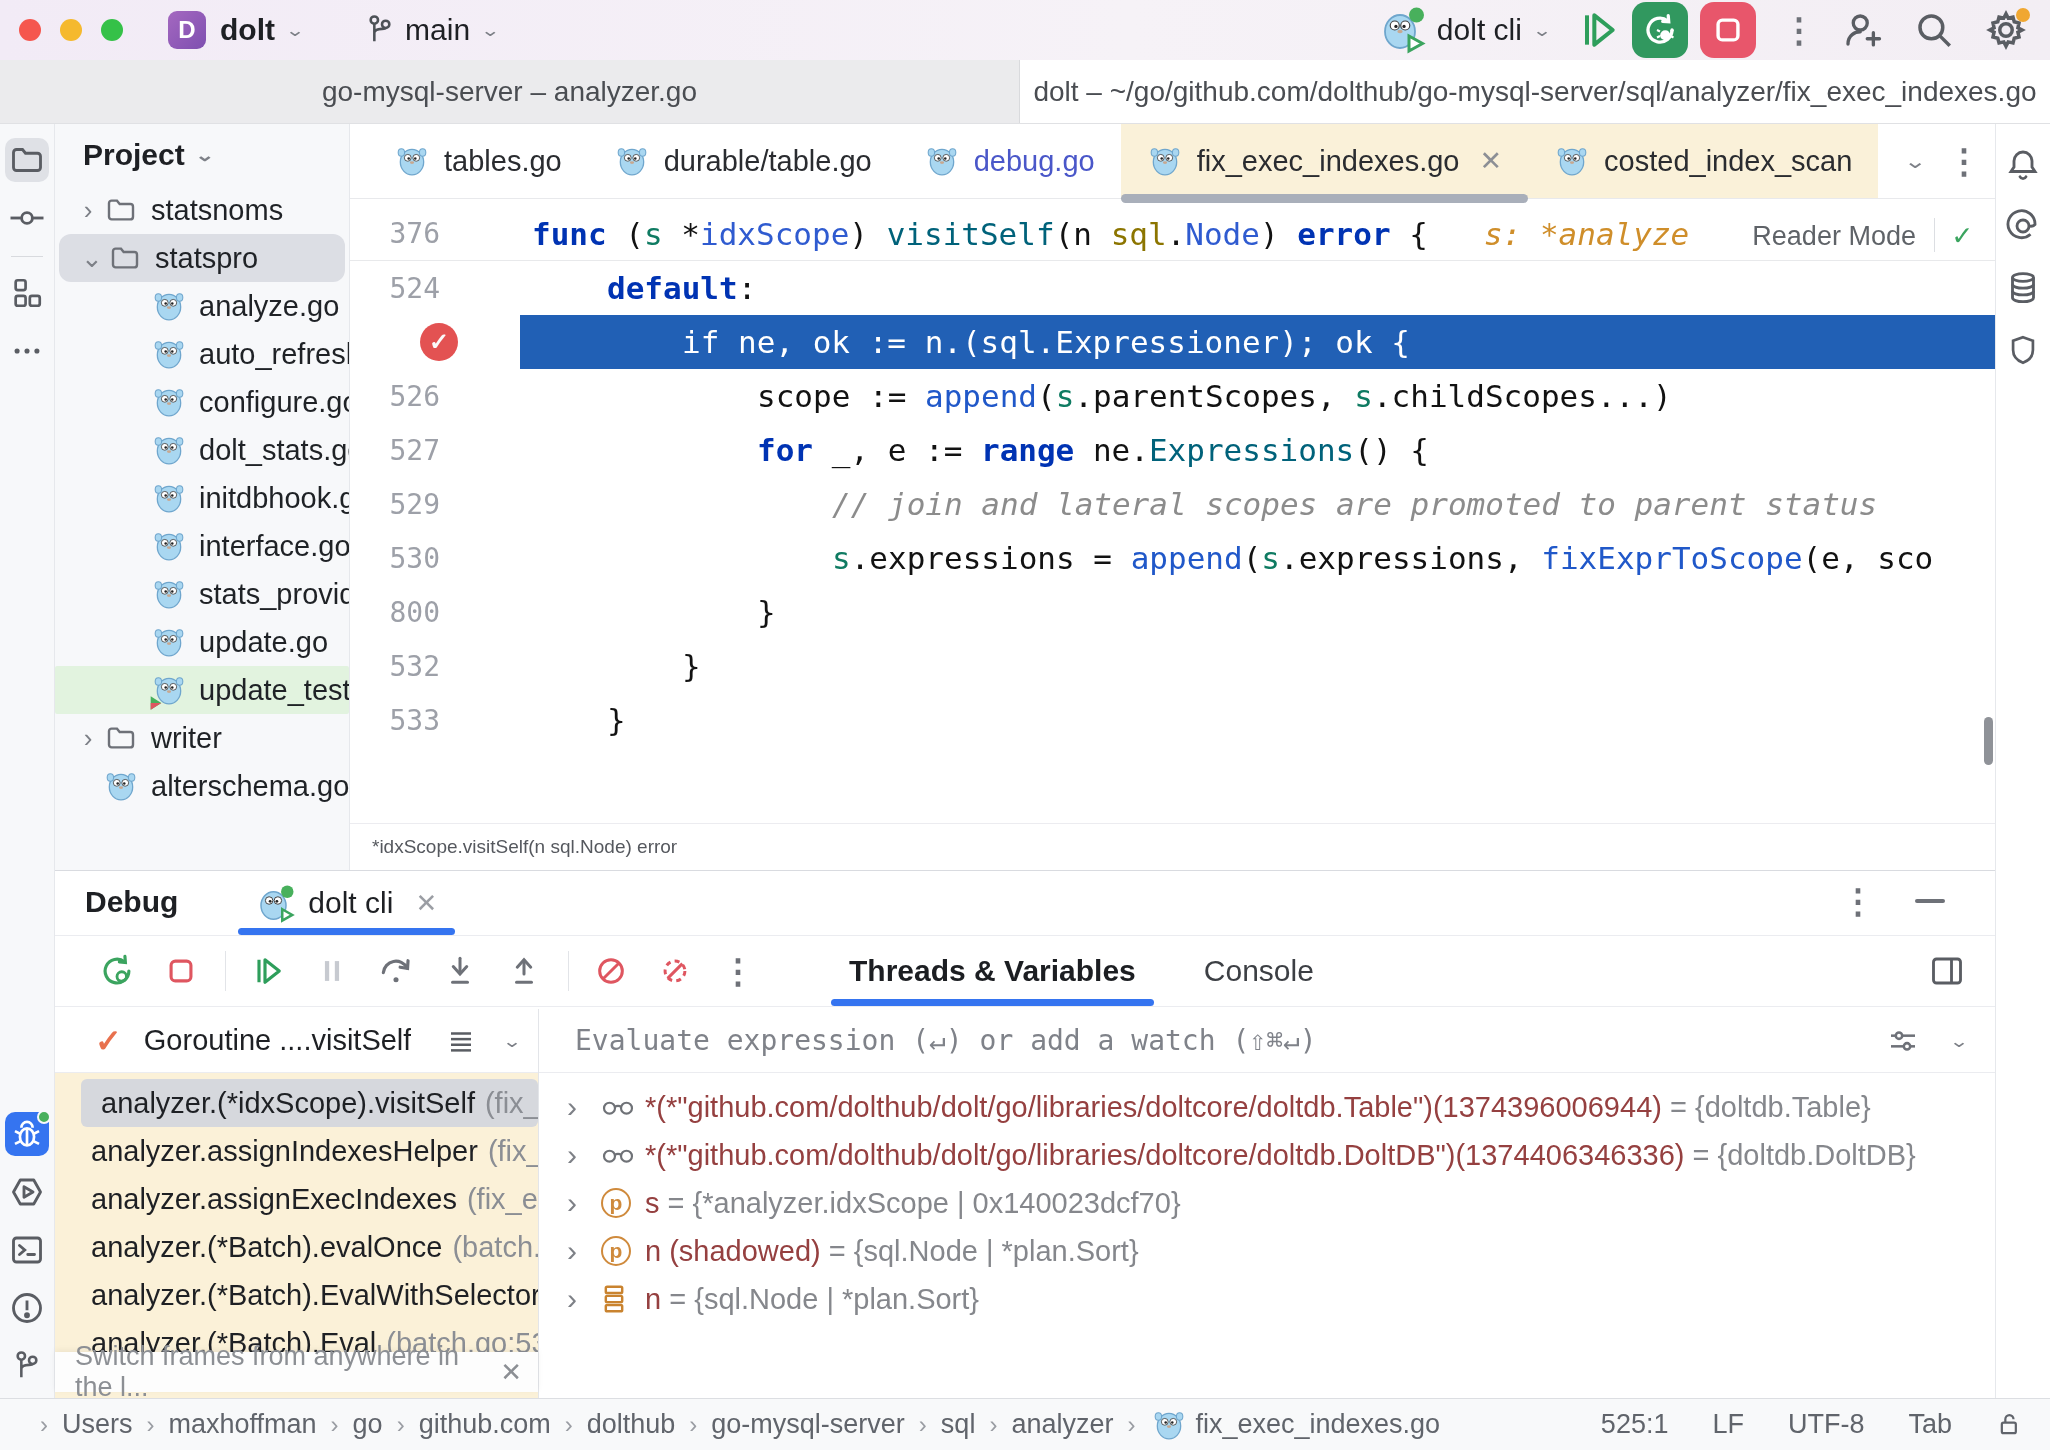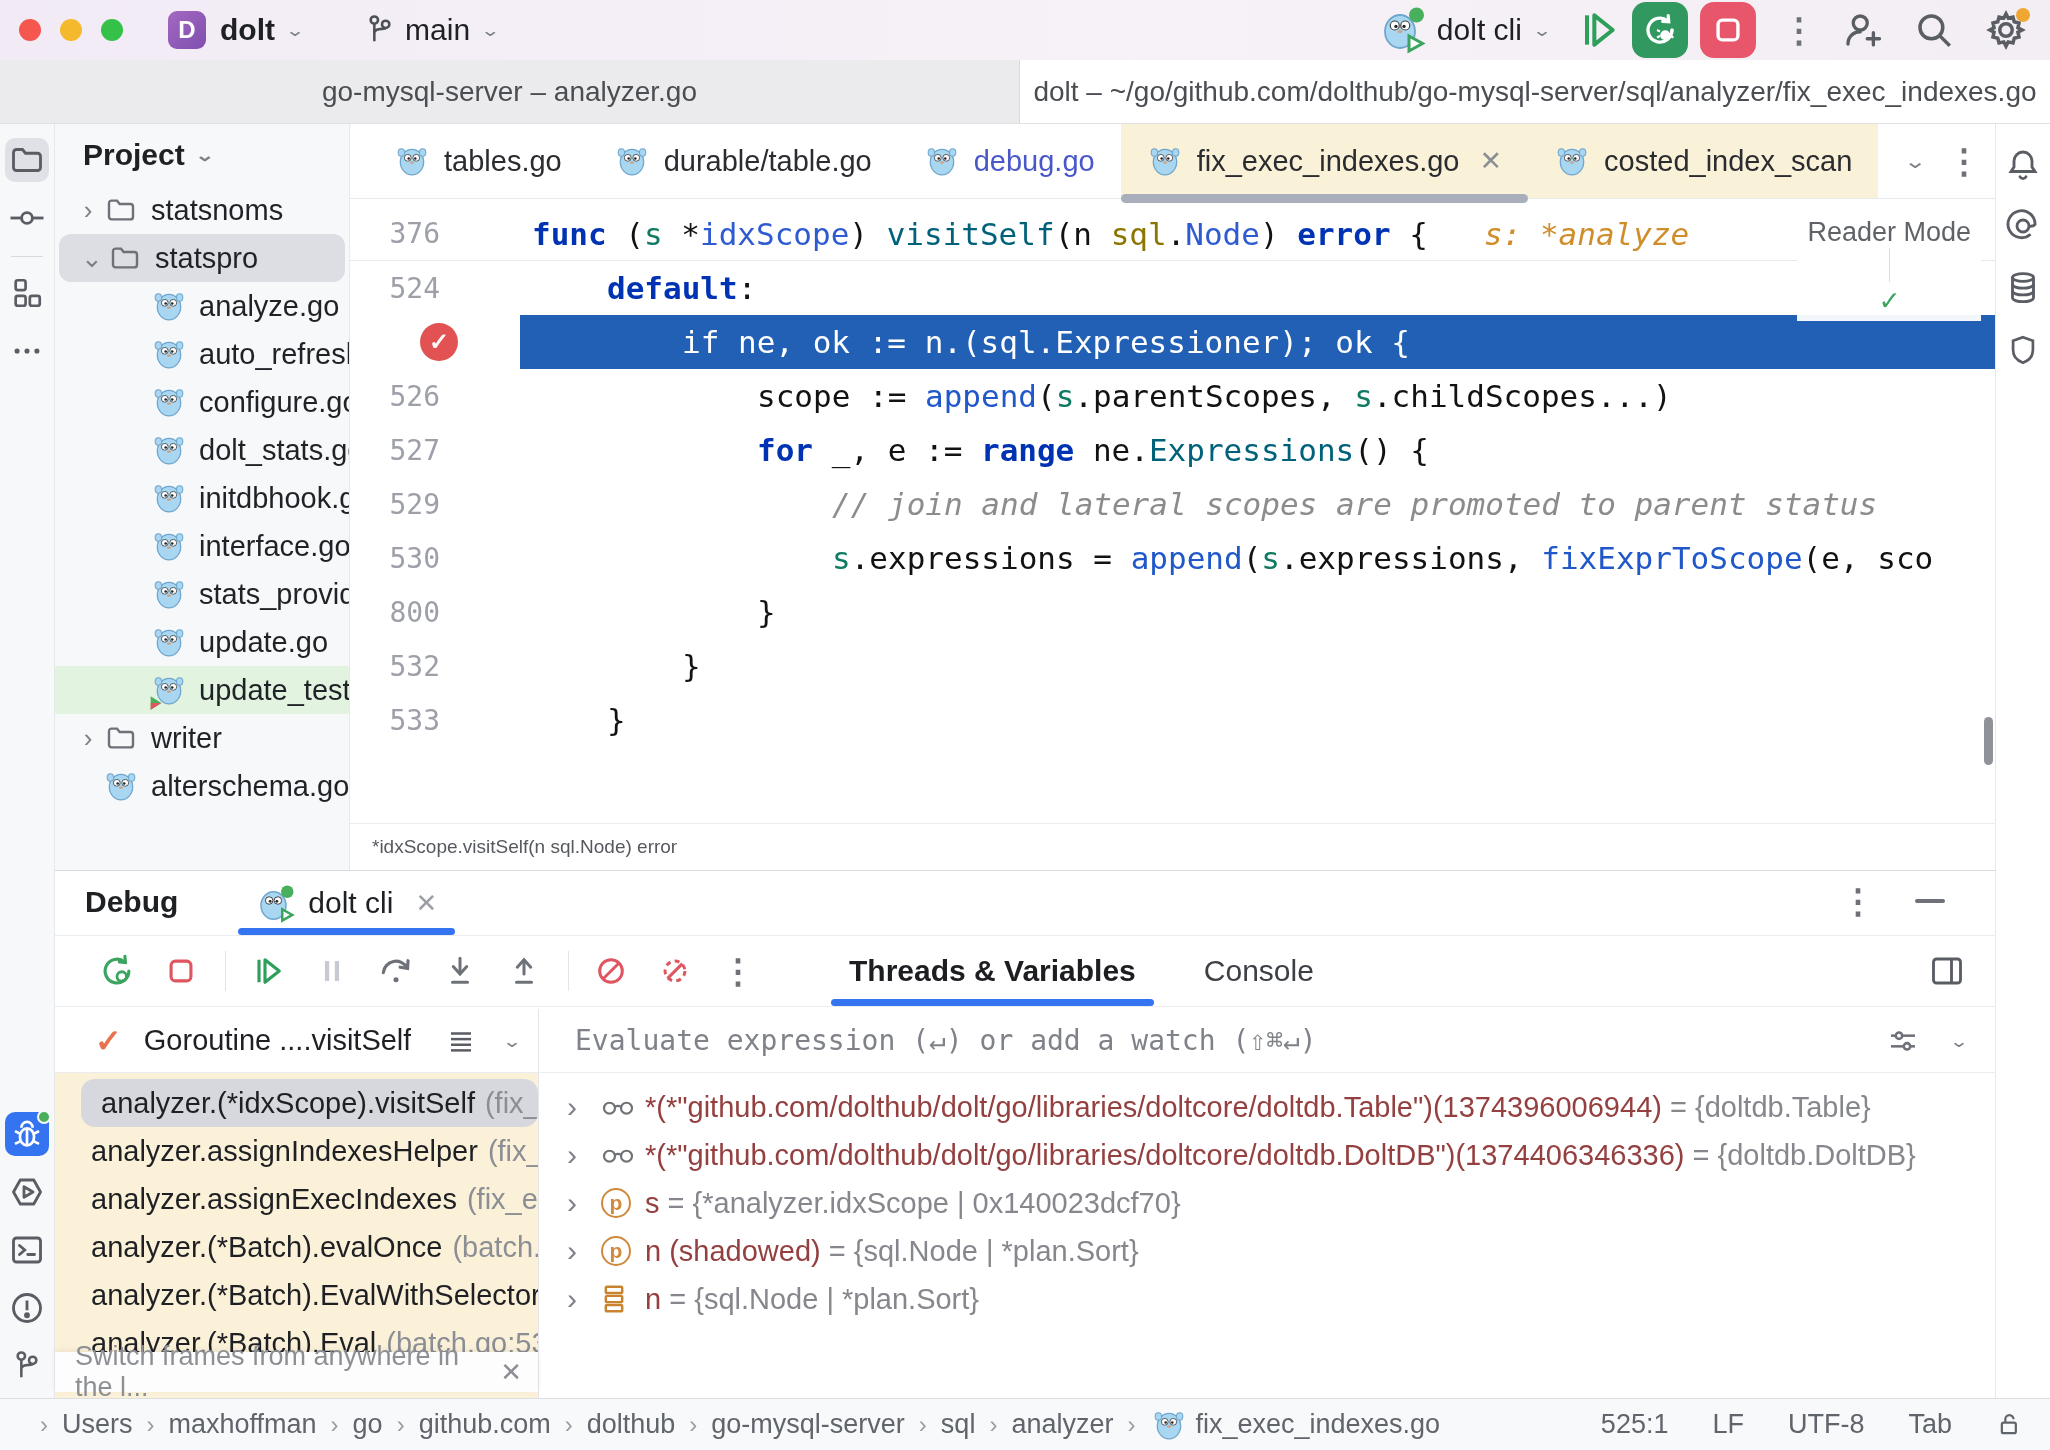--- a/index.html
+++ b/index.html
@@ -73,21 +73,21 @@
   .crow.sep { border-bottom:1px solid #e8e9eb; }
   .gut { width:170px; flex:none; text-align:right; padding-right:80px; color:#9da0a8; font-size:28px; position:relative; height:100%; display:flex; align-items:center; justify-content:flex-end; }
   .cnt { flex:1; white-space:pre; display:flex; align-items:center; overflow:hidden; height:100%; }
   .crow.exec .cnt { background:#2160b5; color:#fff; }
   .bp { position:absolute; right:62px; top:50%; transform:translateY(-50%); width:38px; height:38px; border-radius:50%;
     background:#e35252; display:flex; align-items:center; justify-content:center; color:#fff; font:700 24px "Liberation Sans",sans-serif; }
   .bp::after { content:"✓"; color:#fafafa; }
   .s-kw{color:#0033b3;font-weight:700;} .s-fn{color:#00627a;} .s-call{color:#2058c9;}
   .s-recv{color:#0f7b62;} .s-type{color:#2f5bd0;} .s-pkg{color:#8c7500;} .s-cm{color:#8c8c8c;font-style:italic;} .s-pl{color:#121212;} .s-w{color:#fff;}
   .hint { color:#cf8e2a; font-style:italic; margin-left:56px; }
-  .reader { position:absolute; top:14px; right:14px; display:flex; align-items:center; background:rgba(255,255,255,.95); padding:4px 10px; z-index:4;flex-direction:column; }
+  .reader { position:absolute; top:14px; right:14px; display:flex; align-items:flex-end; background:rgba(255,255,255,.95); padding:4px 10px; z-index:4; }
   .reader-label { color:#5f6368; font-family:"Liberation Sans",sans-serif; font-size:27px; }
   .reader-div { width:1px; height:34px; background:#dcdee2; margin:0 18px; }
   .reader-check { color:#3ba45f; font-size:30px; font-weight:700; }
   .vscroll { position:absolute; right:2px; top:518px; width:9px; height:48px; border-radius:5px; background:#8f9298; }
   .crumbbar { height:46px; border-top:1px solid #ececf0; display:flex; align-items:center; padding-left:22px; font-size:19px; color:#55585e; }
 
   
   .rrail { position:absolute; right:0; top:124px; width:55px; height:1274px; background:#fff; border-left:1px solid #e6e8ec;
     display:flex; flex-direction:column; align-items:center; }
   .rrail .railbtn { margin-top:18px; }
@@ -113,21 +113,21 @@
 
   .panes { position:absolute; left:0; top:138px; bottom:0; right:0; display:flex; }
   .frames-pane { position:relative; width:484px; flex:none; border-right:1px solid #e3e5e9; display:flex; flex-direction:column; }
   .goroutine { height:64px; background:#fff; border-bottom:1px solid #ebecf0; display:flex; align-items:center; padding:0 16px 0 40px; flex:none; }
   .gor-check { color:#e8714e; font-size:32px; font-weight:700; }
   .gor-label { font-size:29px; margin-left:22px; white-space:nowrap; overflow:hidden; }
   .gor-right { margin-left:auto; display:flex; align-items:center; gap:26px; color:#5f6368; }
   .frames { flex:1; background:#fbf1d8; overflow:hidden; padding-top:6px; }
   .frow { display:flex; align-items:center; height:48px; padding-left:36px; font-size:29px; white-space:nowrap; overflow:hidden; }
   .frow .loc { color:#8b8e94; margin-left:10px; }
-  .frow.sel { background:#d6d8dd; border-radius:14px; margin:0 0 0 26px; padding-left:20px; }
+  .frow.sel { background:#d6d8dd; border-radius:6px; margin:0 0 0 26px; padding-left:20px; }
   .banner { position:absolute; left:0; right:0; bottom:6px; height:40px; background:#fdfdfd; display:flex; align-items:center;
     padding:0 16px 0 20px; font-size:27px; color:#8c8f94; box-shadow:0 -2px 6px rgba(0,0,0,.06); }
   .banner .close { margin-left:auto; color:#8c8f94; font-size:26px; }
 
   .vars-pane { flex:1; display:flex; flex-direction:column; overflow:hidden; }
   .evalbar { height:64px; border-bottom:1px solid #ebecf0; display:flex; align-items:center; padding:0 26px 0 36px; flex:none; }
   .eval-ph { font-family:"DejaVu Sans Mono",monospace; font-size:28px; color:#7f8289; }
   .eval-right { margin-left:auto; display:flex; align-items:center; gap:30px; color:#6e7178; }
   .vars { flex:1; padding-top:10px; overflow:hidden; }
   .vrow { display:flex; align-items:center; height:48px; padding-left:28px; font-size:29px; white-space:nowrap; overflow:hidden; }

